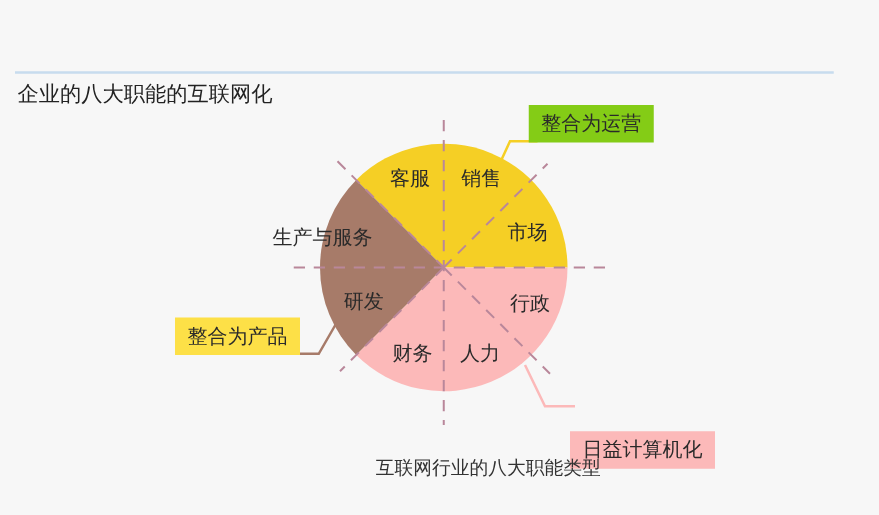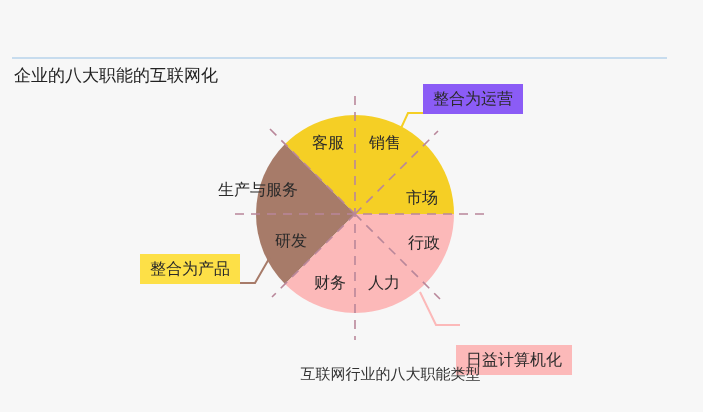--- a/index.html
+++ b/index.html
@@ -33,24 +33,24 @@
     <line x1="355" y1="214" x2="272" y2="297"></line>
   </g>
 
   <polyline points="430,113 408,113 390,152" stroke="#f5cf25" stroke-width="2" fill="none"></polyline>
   <polyline points="240,283 255,283 270,257" stroke="#a77b69" stroke-width="2" fill="none"></polyline>
   <polyline points="460,325 436,325 420,292" stroke="#fcb9b9" stroke-width="2" fill="none"></polyline>
 </svg>
 
 <div class="lbl" style="left:312px;top:133px;">客服</div>
 <div class="lbl" style="left:369px;top:133px;">销售</div>
-<div class="lbl" style="left:406px;top:188px;">市场</div>
+<div class="lbl" style="left:406px;top:176px;">市场</div>
 <div class="lbl" style="left:218px;top:180px;">生产与服务</div>
 <div class="lbl" style="left:275px;top:231px;">研发</div>
 <div class="lbl" style="left:408px;top:233px;">行政</div>
 <div class="lbl" style="left:314px;top:273px;">财务</div>
 <div class="lbl" style="left:368px;top:273px;">人力</div>
 
-<div class="callout" style="left:423px;top:84px;background:#8b5cf6;">整合为运营</div>
+<div class="callout" style="left:423px;top:84px;background:#84cc16;">整合为运营</div>
 <div class="callout" style="left:140px;top:254px;background:#fde047;">整合为产品</div>
 <div class="callout" style="left:456px;top:297px;background:#fcb9b9;margin-top:48px;">日益计算机化</div>
 
 <div class="caption">互联网行业的八大职能类型</div>
 
 </body></html>

